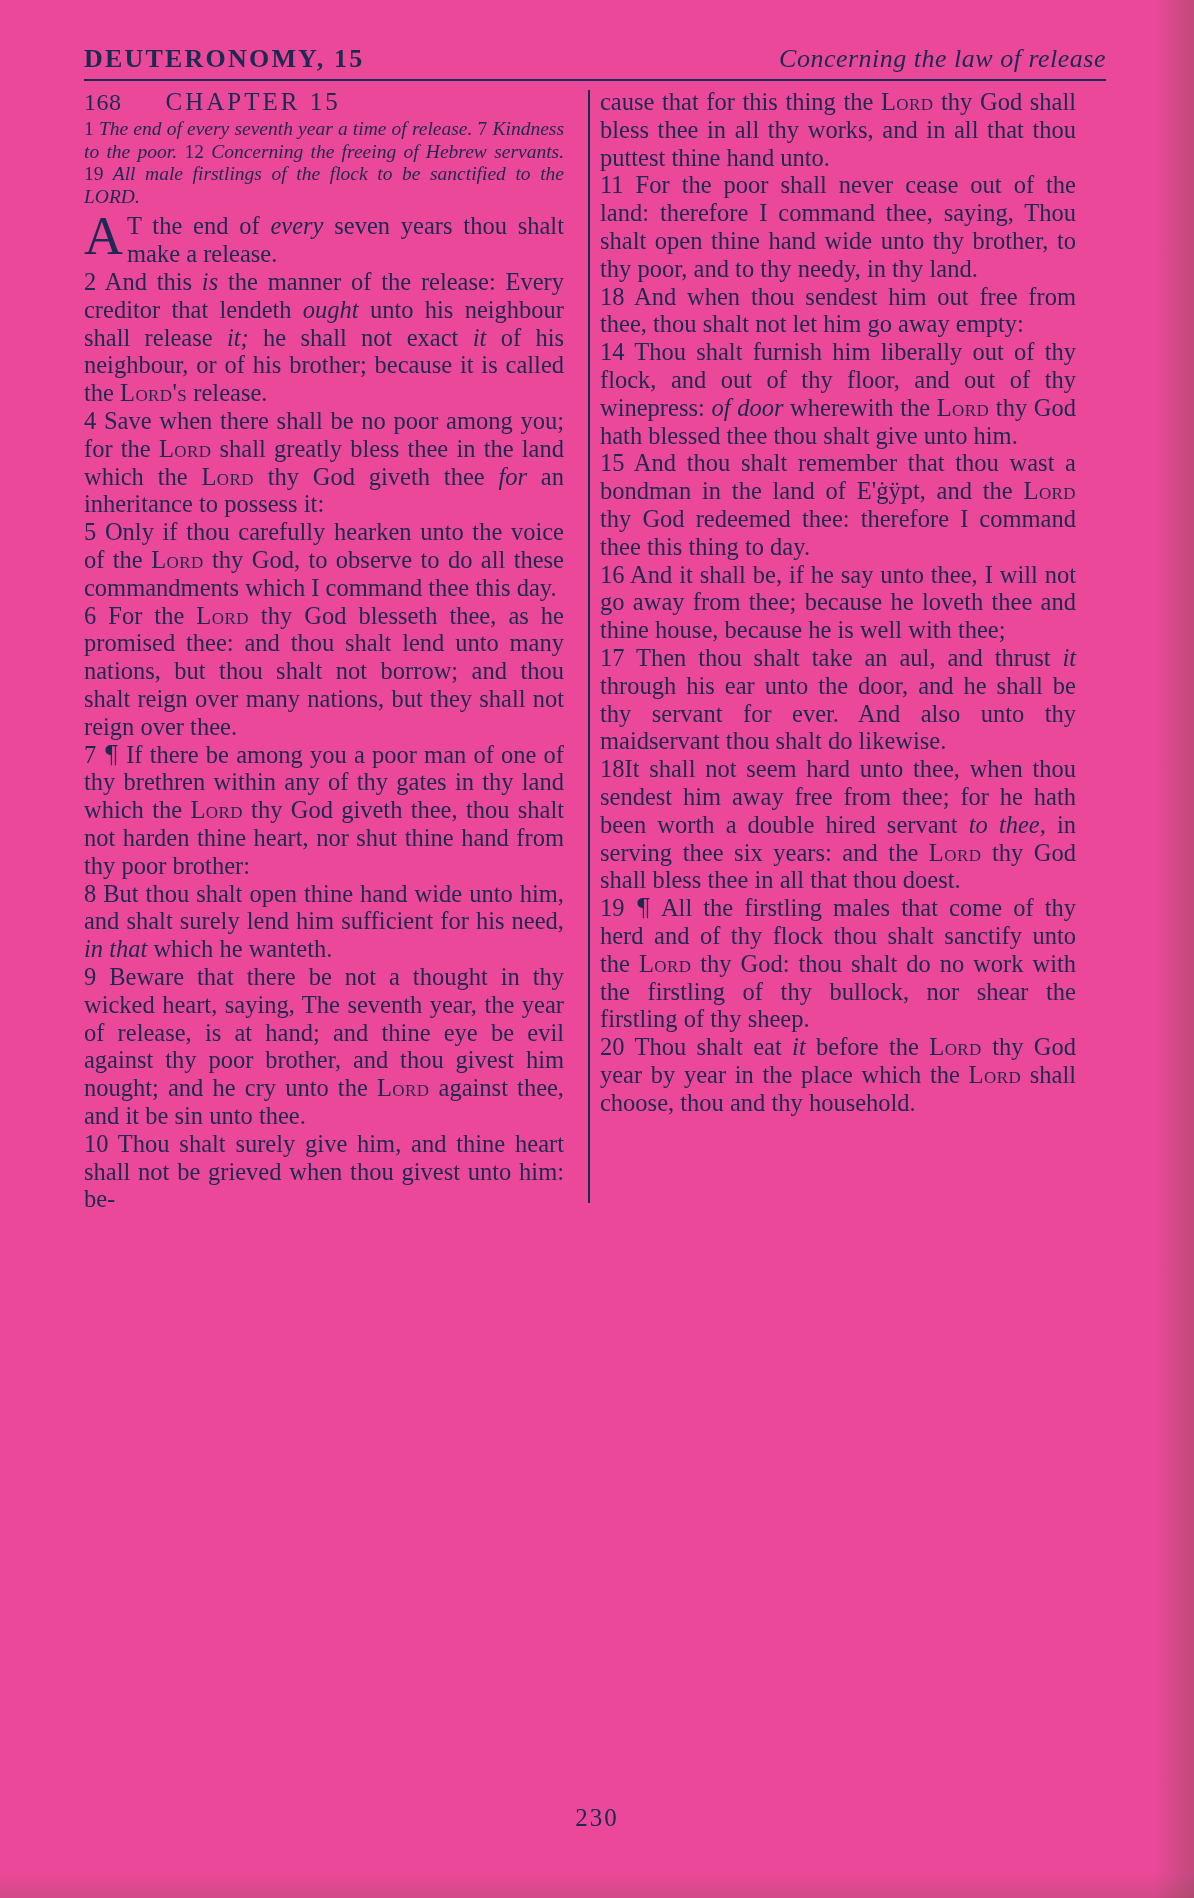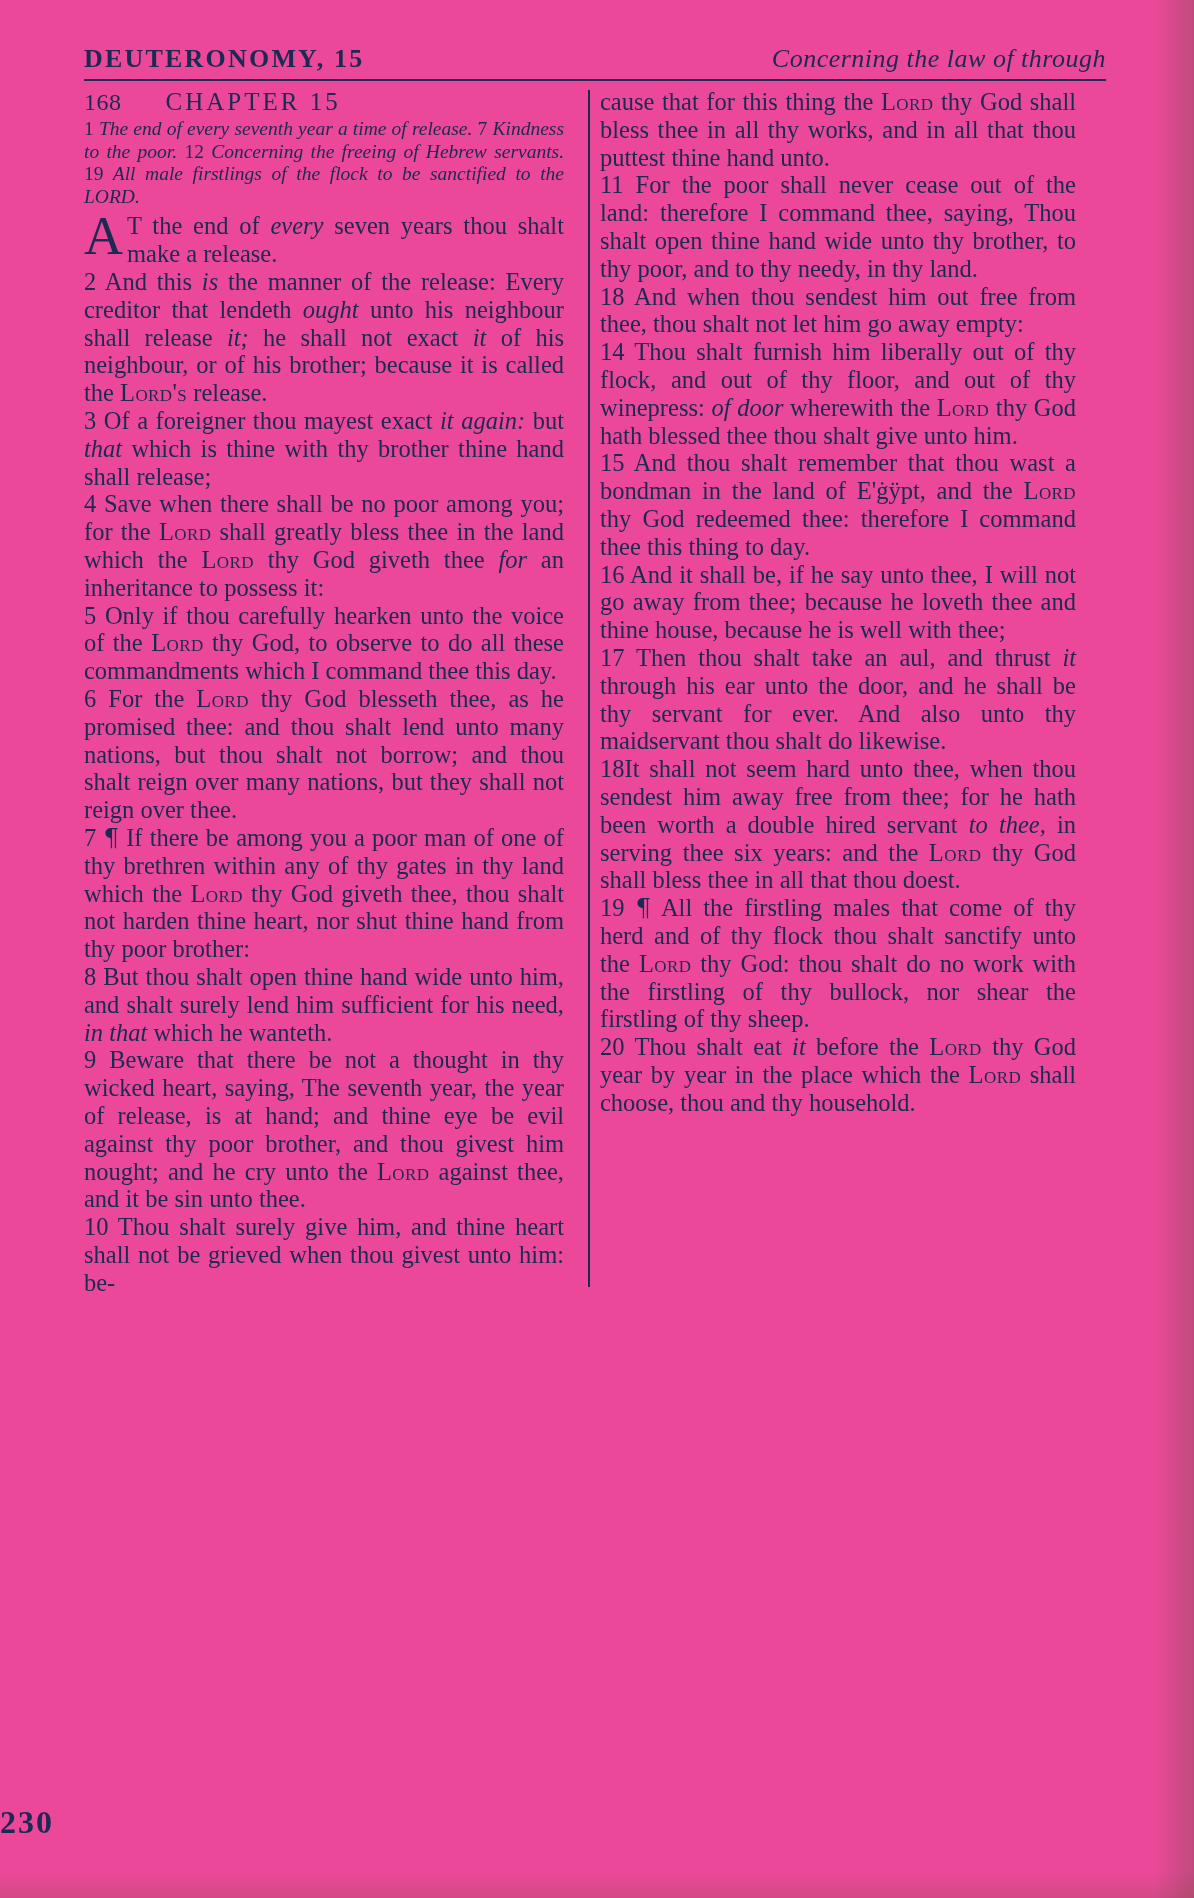--- a/index.html
+++ b/index.html
@@ -149,34 +149,35 @@
   }
 
   .pilcrow { font-family: "DejaVu Serif", serif; }
 
   
   .folio {
     position: absolute;
     left: 0;
     right: 0;
     top: 1804px;
-    font-size: 32px;
-    font-weight: bold;
+    text-align: center;
+    font-size: 25px;
+    font-weight: normal;
     letter-spacing: 2px;
   }
 </style>
 </head>
 <body>
 
 <div class="page">
   <div class="content">
 
     <div class="runhead">
       <div class="left">DEUTERONOMY, 15</div>
-      <div class="right">Concerning the law of through</div>
+      <div class="right">Concerning the law of release</div>
     </div>
     <div class="rule"></div>
 
     <div class="columns">
       <div class="col-divider"></div>
 
       <div class="col left">
 
         <div class="chapline">
           <span class="pnum">168</span>
@@ -196,24 +197,20 @@
 
         <div class="body">
           <p>
             <span class="dropcap">A</span><span>T the end of <span class="it">every</span> seven years thou shalt make a release.</span>
           </p>
           <p>
             <span>2</span>
             And this <span class="it">is</span> the manner of the release: Every creditor that lendeth <span class="it">ought</span> unto his neighbour shall release <span class="it">it;</span> he shall not exact <span class="it">it</span> of his neighbour, or of his brother; because it is called the <span class="sc">Lord's</span> release.
           </p>
           <p>
-            <span>3</span>
-            Of a foreigner thou mayest exact <span class="it">it again:</span> but <span class="it">that</span> which is thine with thy brother thine hand shall release;
-          </p>
-          <p>
             <span>4</span>
             Save when there shall be no poor among you; for the <span class="sc">Lord</span> shall greatly bless thee in the land which the <span class="sc">Lord</span> thy God giveth thee <span class="it">for</span> an inheritance to possess it:
           </p>
           <p>
             <span>5</span>
             Only if thou carefully hearken unto the voice of the <span class="sc">Lord</span> thy God, to observe to do all these commandments which I command thee this day.
           </p>
           <p>
             <span>6</span>
             For the <span class="sc">Lord</span> thy God blesseth thee, as he promised thee: and thou shalt lend unto many nations, but thou shalt not borrow; and thou shalt reign over many nations, but they shall not reign over thee.

